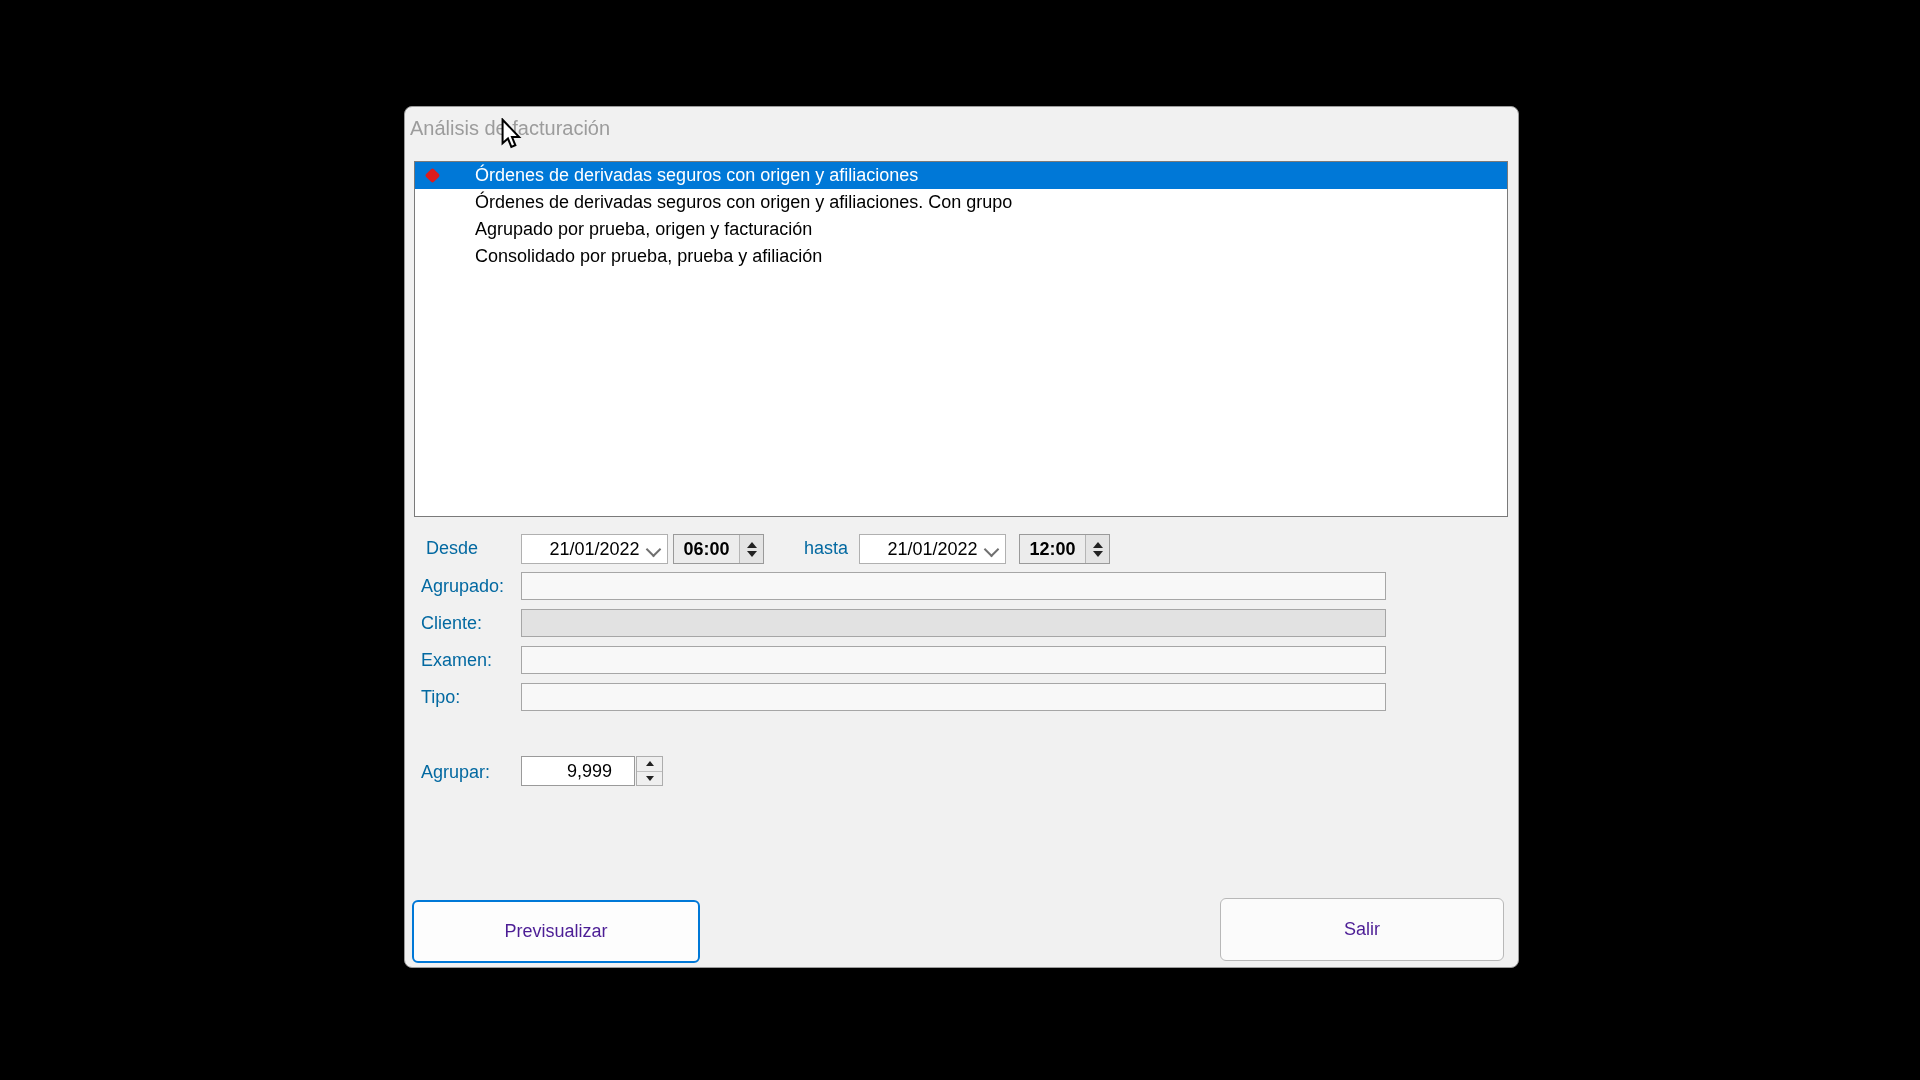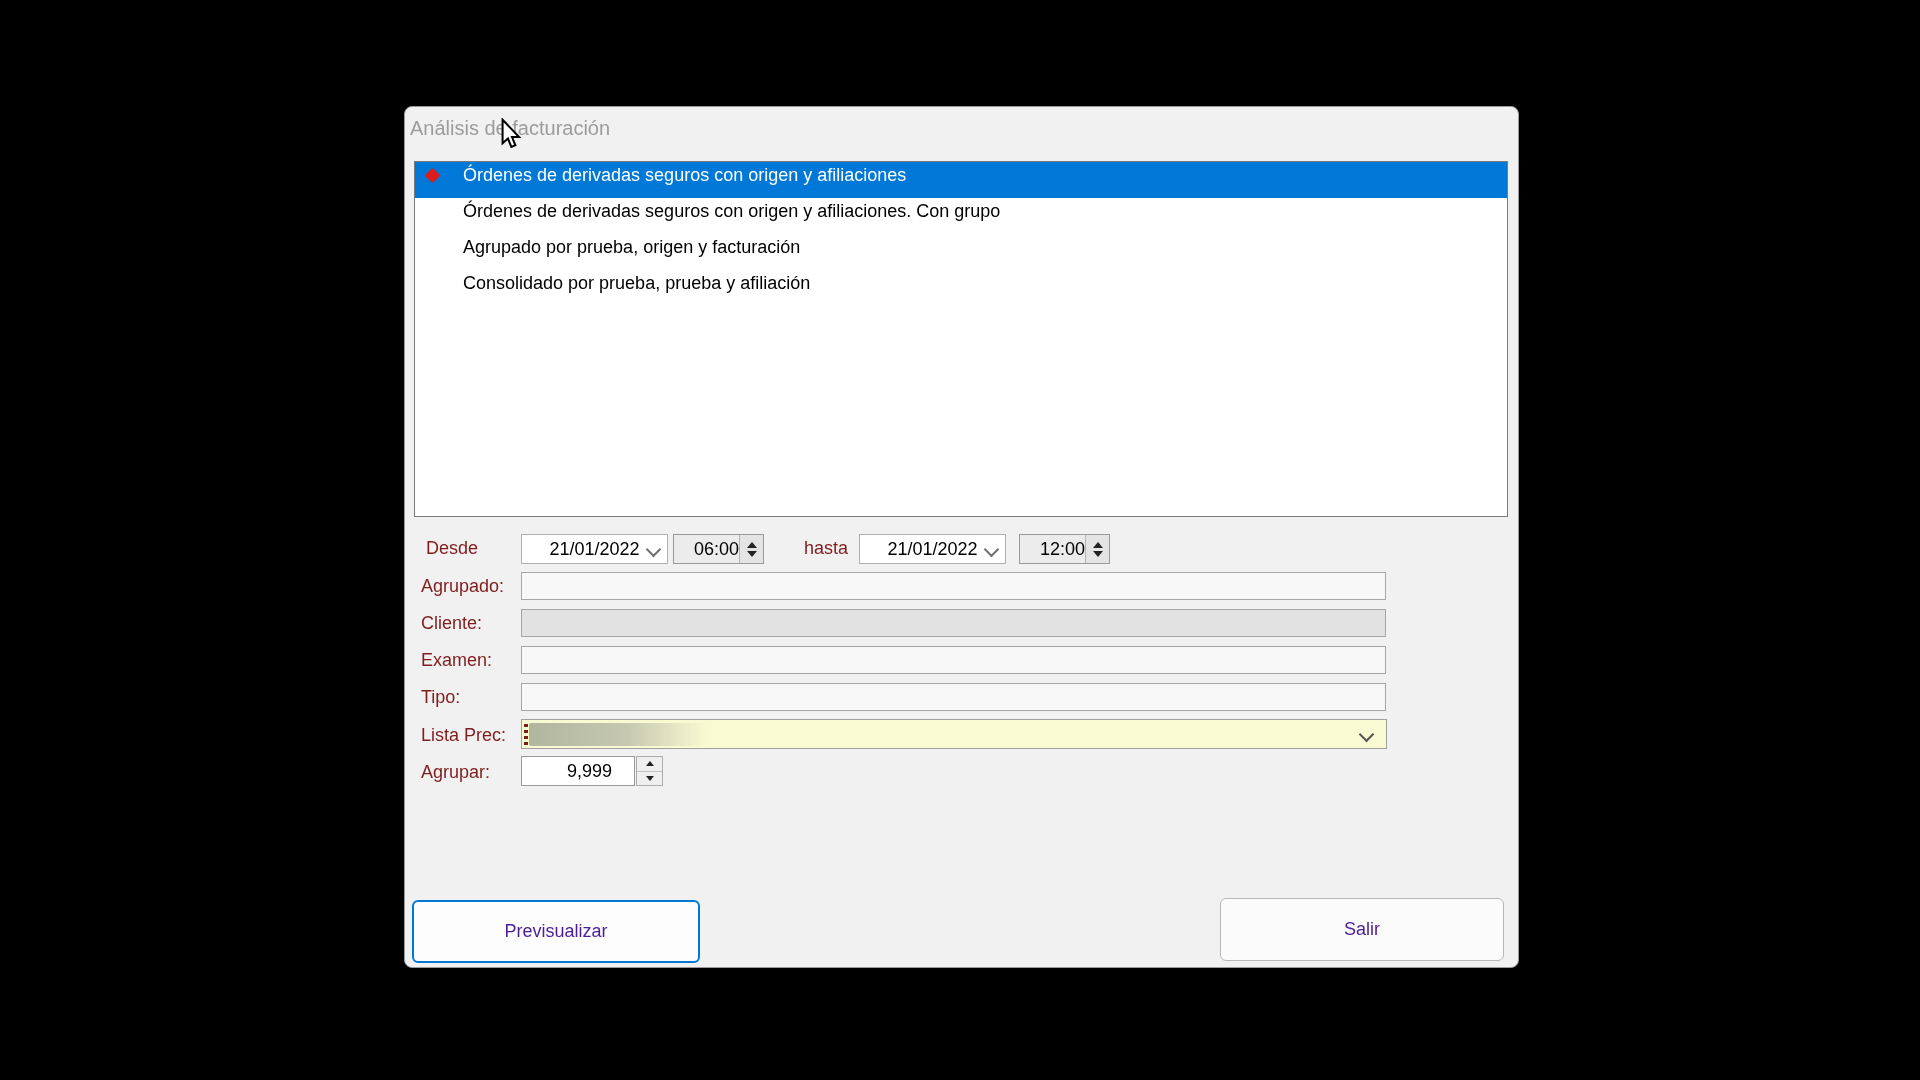--- a/index.html
+++ b/index.html
@@ -16,51 +16,51 @@
   .dlg-title{
     position:absolute;left:5px;top:10px;
     font-size:20px;color:#9c9c9c;
   }
   .listbox{
     position:absolute;left:9px;top:54px;width:1094px;height:356px;
     background:#ffffff;border:1px solid #7a7a7a;box-sizing:border-box;
     overflow:hidden;
   }
   .list-item{
-    height:36px;line-height:27px;font-size:18px;color:#000;
-    padding-left:48px;position:relative;white-space:nowrap;
+    height:27px;line-height:27px;font-size:18px;color:#000;
+    padding-left:60px;position:relative;white-space:nowrap;
   }
   .list-item.selected{background:#0078d7;color:#ffffff;}
   .diamond{
     position:absolute;left:12px;top:8px;width:11px;height:11px;
     background:#dd1c1c;transform:rotate(45deg);border-radius:2px;
   }
   
-  .lbl{position:absolute;font-size:18px;color:#7f1d1d;}
+  .lbl{position:absolute;font-size:18px;color:#0369a1;}
   .txtbox{
     position:absolute;left:116px;width:865px;height:28px;box-sizing:border-box;
     background:#f8f8f8;border:1px solid #a6a6a6;
   }
   .txtbox.disabled{background:#e2e2e2;}
   .datebox{
     position:absolute;height:30px;width:147px;box-sizing:border-box;
     background:#ffffff;border:1px solid #b0b0b0;
     font-size:18px;color:#000;display:flex;align-items:center;justify-content:center;
   }
   .datebox .chev{
     position:absolute;right:8px;top:9px;width:9px;height:9px;
     border-right:2px solid #707070;border-bottom:2px solid #707070;
     transform:rotate(45deg);
   }
   .timebox{
     position:absolute;height:30px;width:91px;box-sizing:border-box;
     background:#ececec;border:1px solid #9a9a9a;
     font-size:18px;color:#000;display:flex;align-items:center;
   }
-  .timebox .tval{flex:1;text-align:right;}
+  .timebox .tval{flex:1;text-align:center;font-weight:bold;}
   .updown{
     width:24px;height:100%;border-left:1px solid #b5b5b5;box-sizing:border-box;
     display:flex;flex-direction:column;align-items:center;justify-content:center;gap:3px;
     background:#e4e4e4;
   }
   .tri-up{width:0;height:0;border-left:5px solid transparent;border-right:5px solid transparent;border-bottom:6px solid #222;}
   .tri-down{width:0;height:0;border-left:5px solid transparent;border-right:5px solid transparent;border-top:6px solid #222;}
   .combo-yellow{
     position:absolute;left:116px;top:0;width:866px;height:30px;box-sizing:border-box;
     background:#fafad2;border:1px solid #a0a0a0;overflow:hidden;
@@ -162,28 +162,20 @@
   <div style="position:absolute;left:0;top:539px;width:1115px;height:28px;">
     <span class="lbl" style="left:16px;top:4px;">Examen:</span>
     <div class="txtbox" style="top:0;"></div>
   </div>
 
   <div style="position:absolute;left:0;top:576px;width:1115px;height:28px;">
     <span class="lbl" style="left:16px;top:4px;">Tipo:</span>
     <div class="txtbox" style="top:0;"></div>
   </div>
 
-  <div style="position:absolute;left:0;top:612px;width:1115px;height:30px;">
-    <span class="lbl" style="left:16px;top:6px;">Lista Prec:</span>
-    <div class="combo-yellow">
-      <span class="red-sliver"></span>
-      <span class="redacted-blob"></span>
-      <span class="chev"></span>
-    </div>
-  </div>
 
   <div style="position:absolute;left:0;top:649px;width:1115px;height:30px;">
     <span class="lbl" style="left:16px;top:6px;">Agrupar:</span>
     <div class="numbox">9,999</div>
     <div class="num-spinner">
       <span class="sbtn">
           <span class="tri-up" style="border-left-width:4px;border-right-width:4px;border-bottom-width:5px;"></span>
         </span>
       <span class="sbtn">
           <span class="tri-down" style="border-left-width:4px;border-right-width:4px;border-top-width:5px;"></span>

